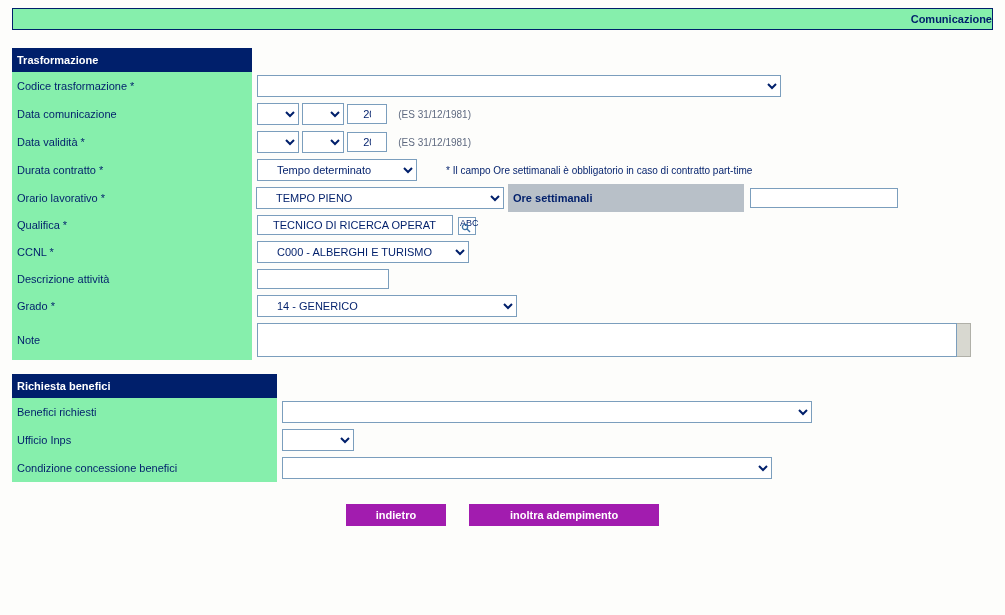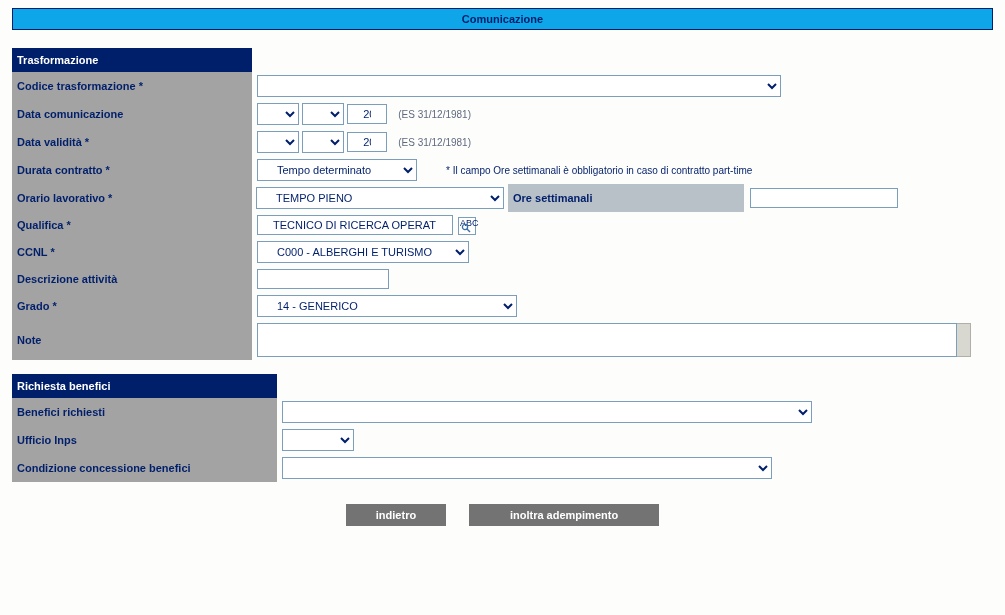--- a/index.html
+++ b/index.html
@@ -5,23 +5,23 @@
   * { box-sizing: border-box; margin: 0; padding: 0; }
   body {
     font-family: Verdana, Arial, sans-serif;
     font-size: 11px;
     background: #fdfdfb;
     padding: 8px 12px;
     width: 1005px;
   }
   .title-bar {
     border: 1px solid #001f6b;
-    background: #0ea5e9;
-    text-align: center;
-    padding: 4px 16px;
+    background: #86efac;
+    text-align: right;
+    padding: 4px 0;
     color: #001f6b;
     font-weight: bold;
     margin-bottom: 18px;
   }
   .section-header {
     background: #001f6b;
     color: #fff;
     font-weight: bold;
     padding: 3px 6px;
     width: 240px;
@@ -31,23 +31,23 @@
     width: 100%;
     margin-bottom: 14px;
   }
   table.form-tbl td {
     padding: 3px 5px;
     vertical-align: middle;
     height: 24px;
     margin-top: 20px;
   }
   td.label-cell {
-    background: #a3a3a3;
-    color: #001f6b;
-    font-weight: bold;
+    background: #86efac;
+    color: #001f6b;
+    font-weight: normal;
     width: 240px;
     padding-left: 6px;
   }
   td.label-cell.wide { width: 265px; }
   td.inline-label {
     background: #b8c0c8;
     color: #001f6b;
     font-weight: bold;
     padding-left: 6px;
   }
@@ -99,21 +99,21 @@
     background: #d8d8d0;
     border: 1px solid #b0b0a8;
     border-left: none;
   }
   .btn-row {
     text-align: center;
     margin-top: 22px;
   }
   .btn {
     display: inline-block;
-    background: #737373;
+    background: #a21caf;
     color: #fff;
     font-weight: bold;
     font-size: 11px;
     border: none;
     padding: 5px 1px;
     margin: 0 10px;
     cursor: pointer;
     text-align: center;
   }
   .btn.small { width: 100px; }

